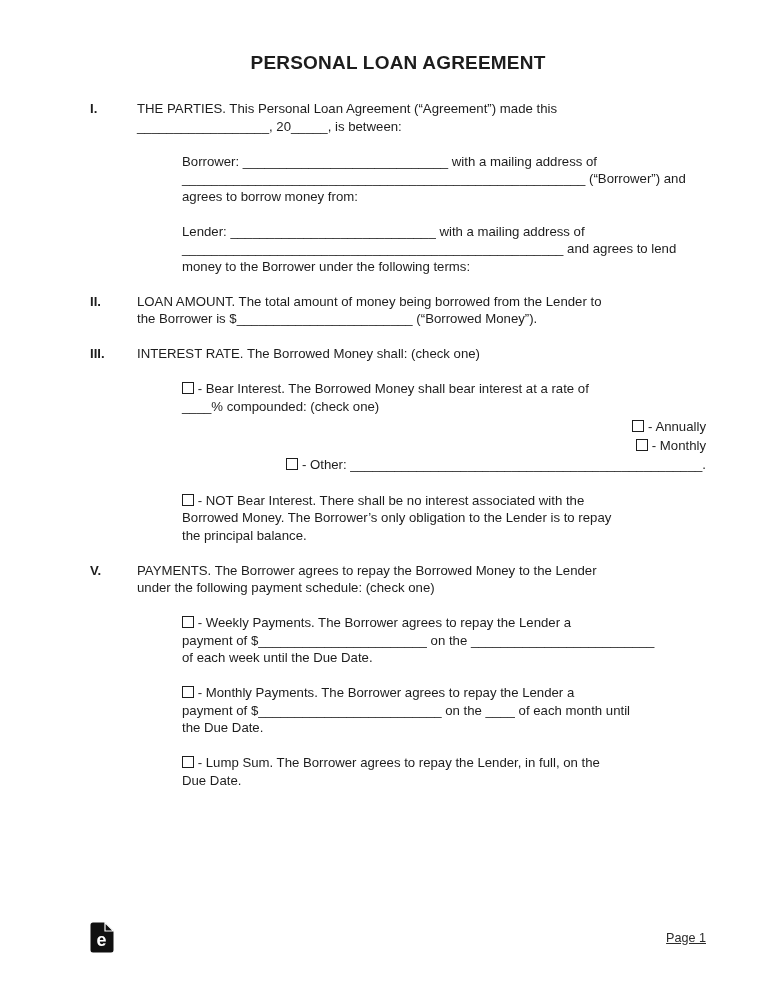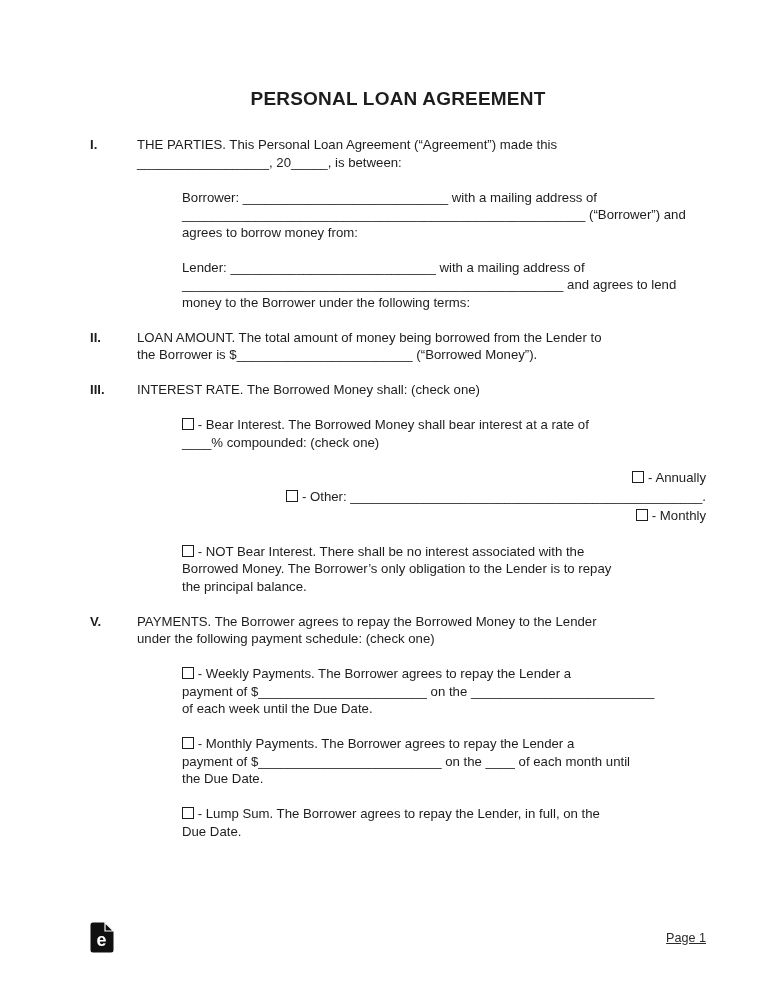--- a/index.html
+++ b/index.html
@@ -5,36 +5,36 @@
   html, body { margin:0; padding:0; background:#ffffff; }
   body {
     width:768px; height:994px;
     font-family:"Liberation Sans", sans-serif;
     color:#1d1d1d;
   }
   .page {
     position:relative;
     width:768px; height:994px;
     box-sizing:border-box;
-    padding:88px 62px 0 90px;
+    padding:52px 62px 0 90px;
     background:#ffffff;
     overflow:hidden;
   }
   .title {
     font-size:19px;
     font-weight:700;
     text-align:center;
     letter-spacing:.2px;
     margin:0 0 26px 0;
   }
   .content { font-size:13.2px; line-height:17.5px; }
   .sec { position:relative; padding-left:47px; }
   .num { position:absolute; left:0; top:0; font-weight:700; }
   .para { margin:0 0 17.5px 0; white-space:pre-wrap; }
-  .para.tight { margin-bottom:17px; }
+  .para.tight { margin-bottom:2px; }
   .ind { margin-left:45px; }
   .options { margin:0 0 17.5px 45px;text-align:right; }
   .opt { margin:0; line-height:19px; white-space:pre-wrap; }
   .ul { }
   b { font-weight:400; }
   .cb {
     display:inline-block;
     width:10px; height:10px;
     border:1.4px solid #1d1d1d;
     position:relative; top:1px;
@@ -81,22 +81,22 @@
 
     <section class="sec">
       <span class="num">III.</span>
       <div class="body">
         <p class="para"><b>INTEREST RATE</b><span>. The Borrowed Money shall: (check one)</span></p>
         <div class="ind">
           <p class="para tight"><span class="cb"></span><span> - </span><b>Bear Interest</b><span>. The Borrowed Money shall bear interest at a rate of
 ____% compounded: (check one)</span></p>
           <div class="options">
             <p class="opt"><span class="cb"></span><span> - </span><span>Annually</span></p>
+            <p class="opt"><span class="cb"></span><span> - </span><span>Monthly</span></p>
             <p class="opt"><span class="cb"></span><span> - </span><span>Other: ________________________________________________.</span></p>
-            <p class="opt"><span class="cb"></span><span> - </span><span>Monthly</span></p>
           </div>
           <p class="para"><span class="cb"></span><span> - </span><b>NOT Bear Interest</b><span>. There shall be no interest associated with the
 Borrowed Money. The Borrower’s only obligation to the Lender is to repay
 the principal balance.</span></p>
         </div>
       </div>
     </section>
 
 
     <section class="sec">

